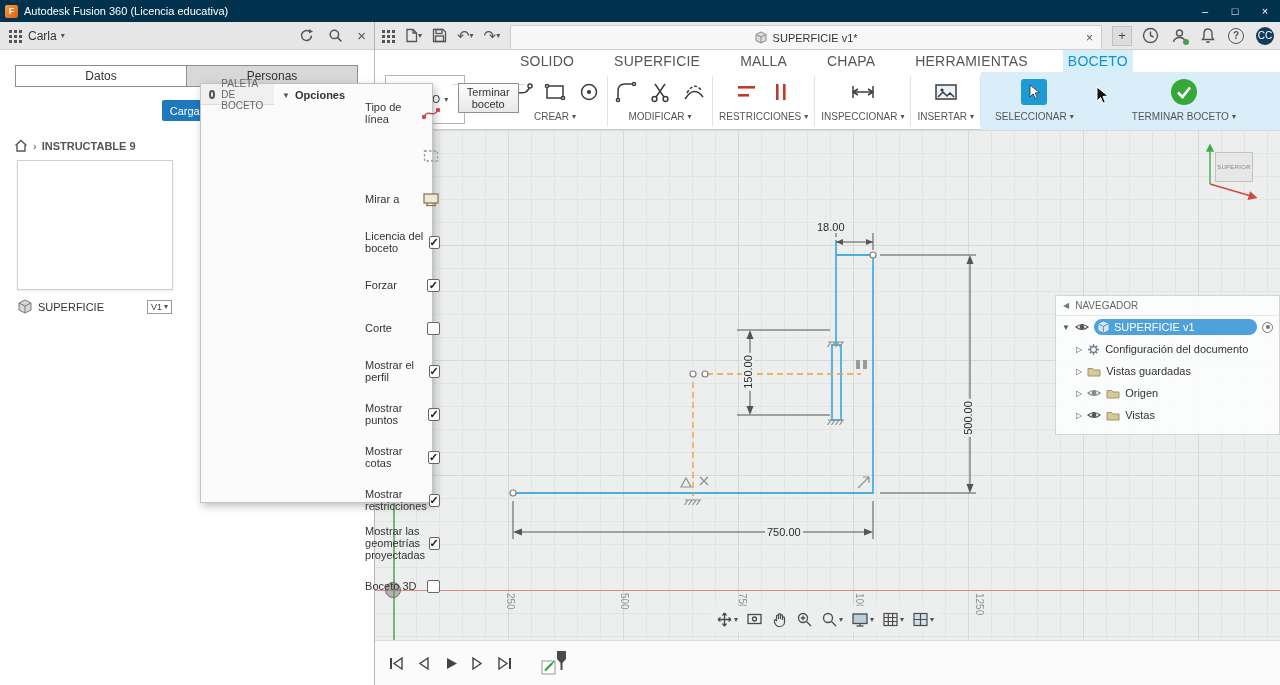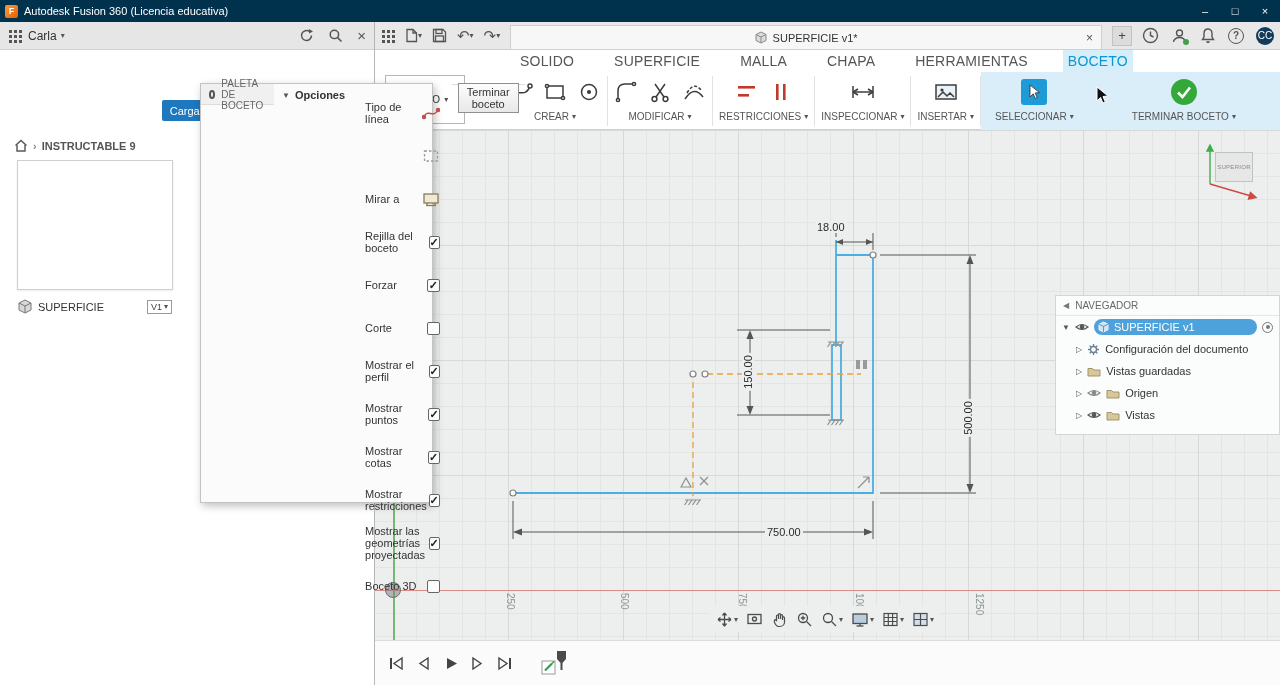--- a/index.html
+++ b/index.html
@@ -155,20 +155,24 @@
       <span class="ic">
         <svg width="15" height="15" fill="none" stroke="#555" stroke-width="1.5">
             <circle cx="6.4" cy="6.4" r="4.2"></circle>
             <line x1="9.6" y1="9.6" x2="13.5" y2="13.5"></line>
           </svg>
       </span>
       <span class="ic" style="font-size:15px;color:#555;">×</span>
     </span>
   </div>
 
+  <div class="dp-tabs">
+    <div class="dp-tab active">Datos</div>
+    <div class="dp-tab">Personas</div>
+  </div>
 
   <button class="cargar-btn">Cargar</button>
 
   <div class="dp-breadcrumb">
     <span class="ic">
       <svg width="14" height="13" fill="none" stroke="#555" stroke-width="1.4">
           <path d="M1.5 6.5 L7 1.5 L12.5 6.5"></path>
           <path d="M3 6 V12 H11 V6"></path>
         </svg>
     </span>
@@ -226,21 +230,21 @@
       <span class="pal-ctrl ic">
         <svg width="18" height="16" fill="none" stroke="#8a7a55" stroke-width="1.3">
             <rect x="2" y="3" width="14" height="9" fill="#efe9d8"></rect>
             <line x1="5" y1="12" x2="5" y2="14.5"></line>
             <line x1="13" y1="12" x2="13" y2="14.5"></line>
             <line x1="4" y1="14.5" x2="14" y2="14.5"></line>
           </svg>
       </span>
     </div>
     <div class="pal-row">
-      <span class="pal-label">Rejilla del boceto</span>
+      <span class="pal-label">Licencia del boceto</span>
       <span class="pal-ctrl checkbox checked">
           <span class="mark">✓</span>
         </span>
     </div>
     <div class="pal-row">
       <span class="pal-label">Forzar</span>
       <span class="pal-ctrl checkbox checked">
           <span class="mark">✓</span>
         </span>
     </div>

